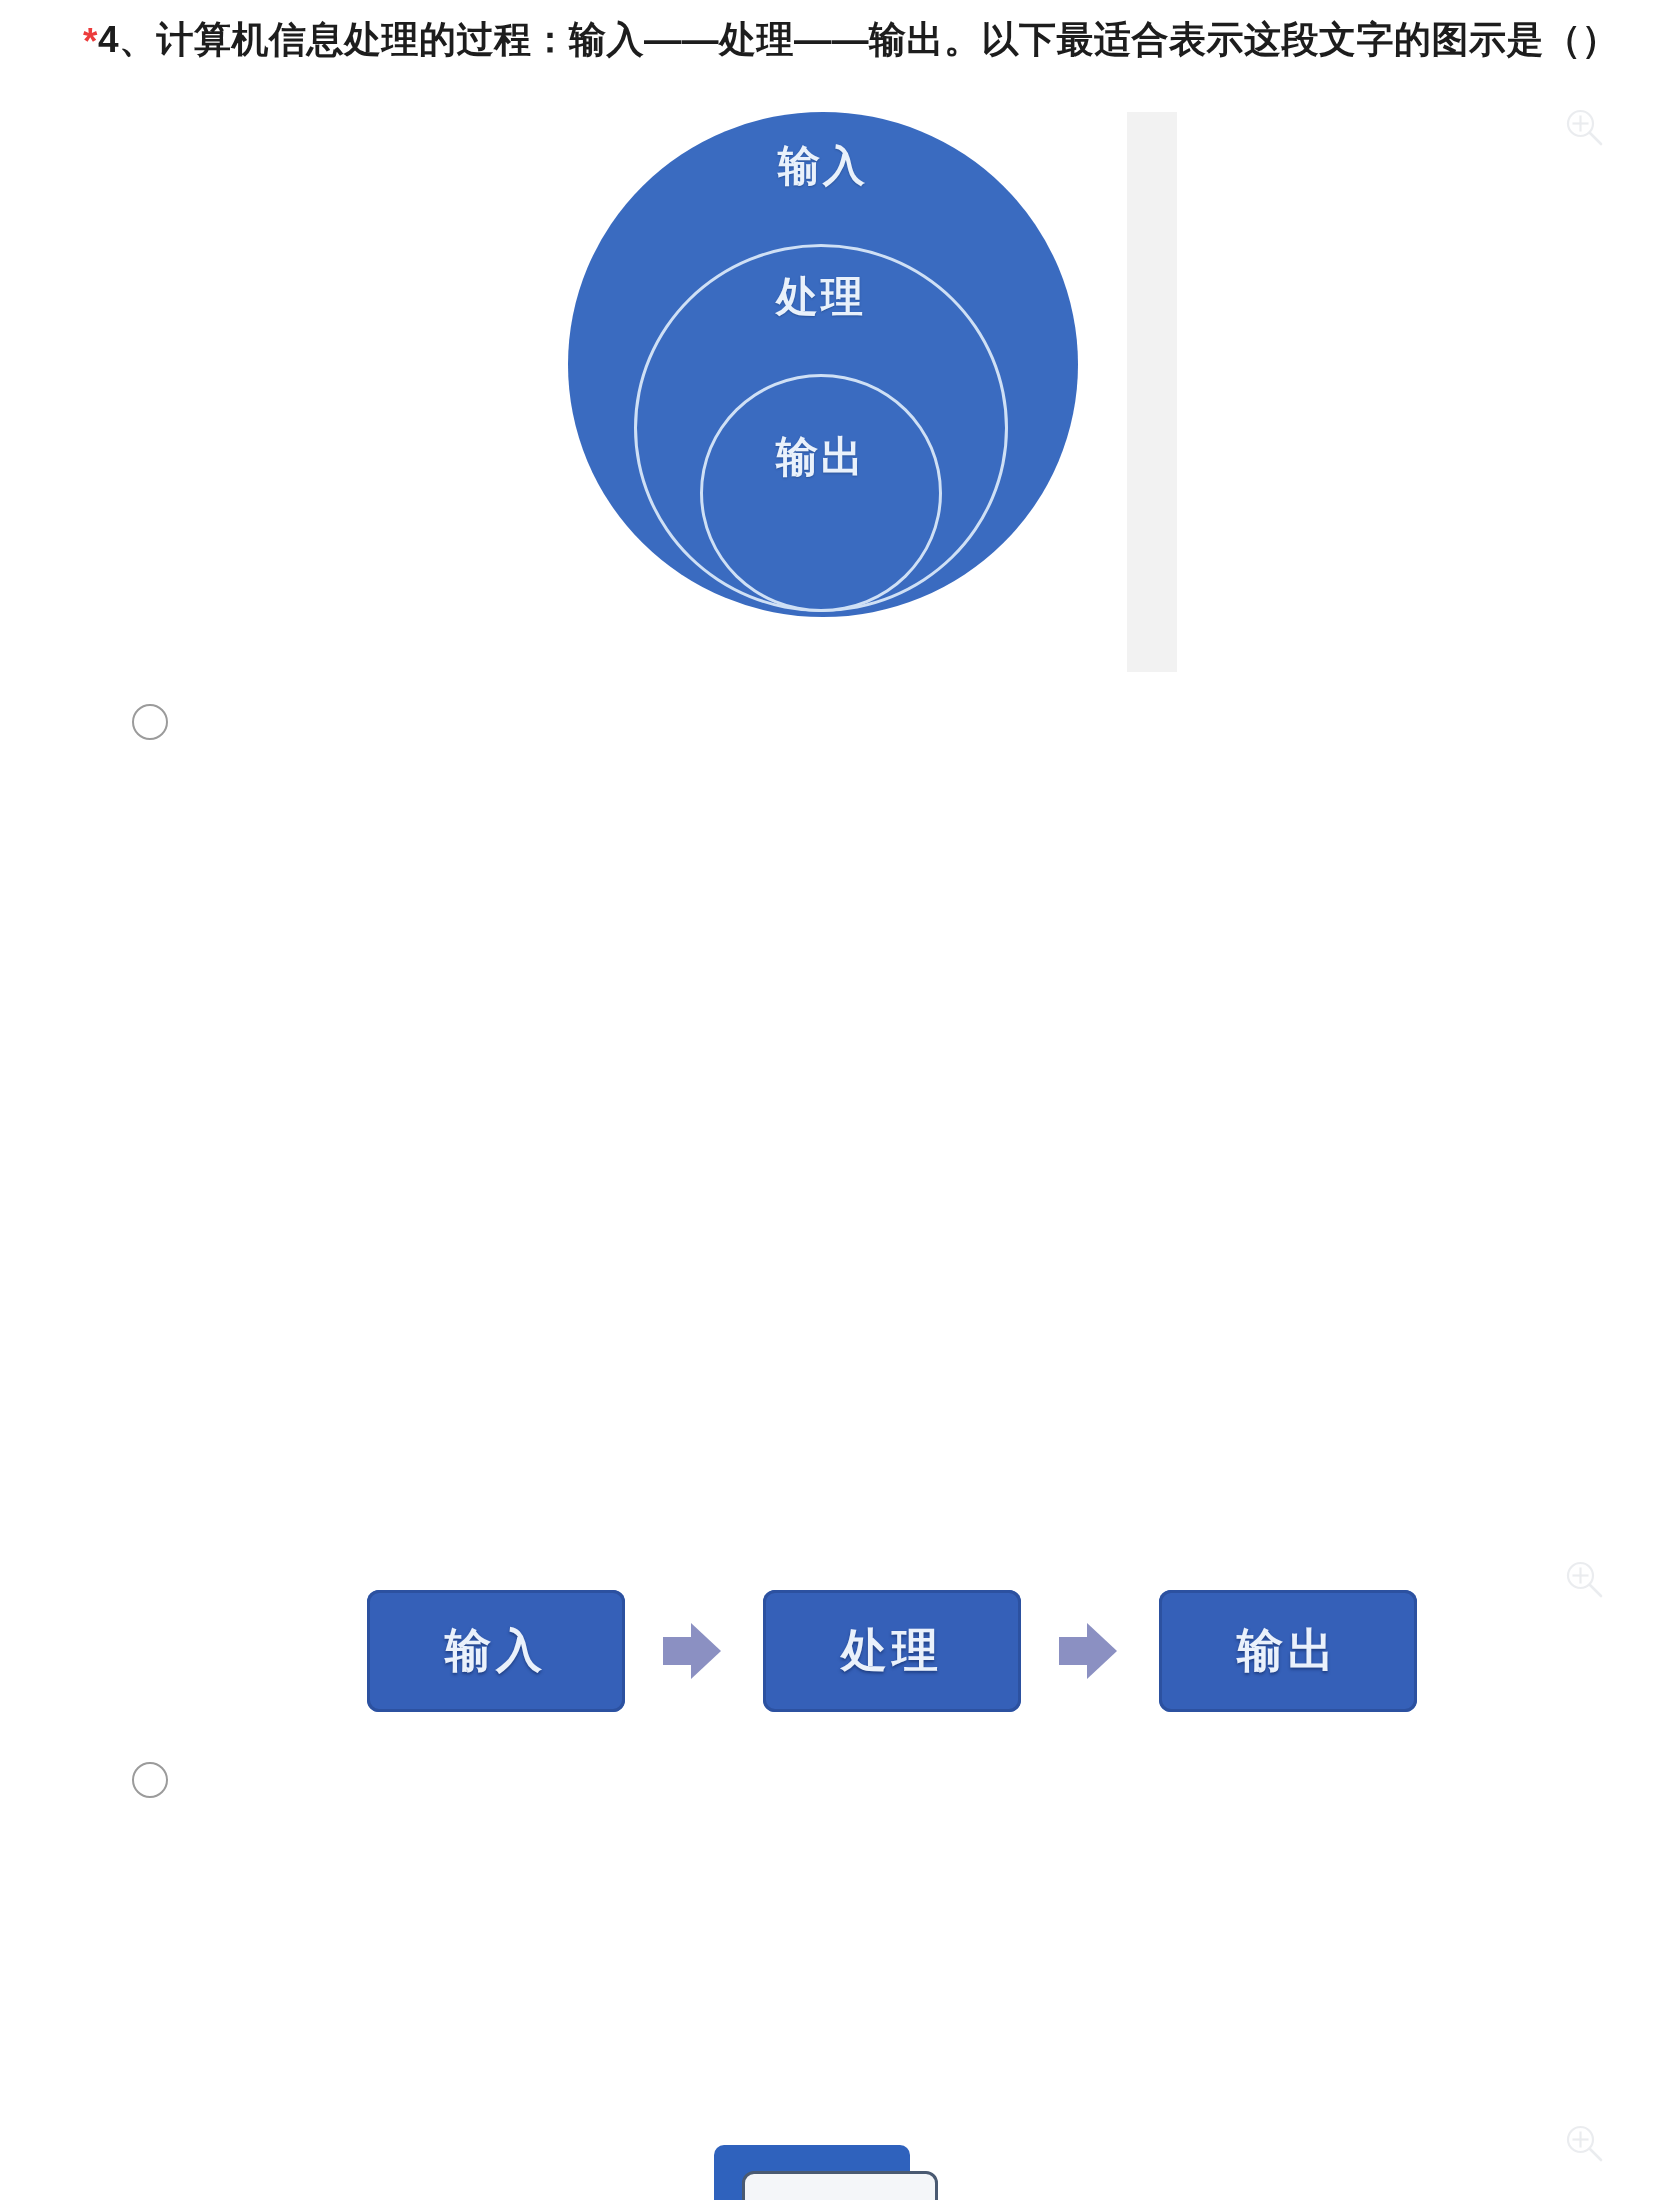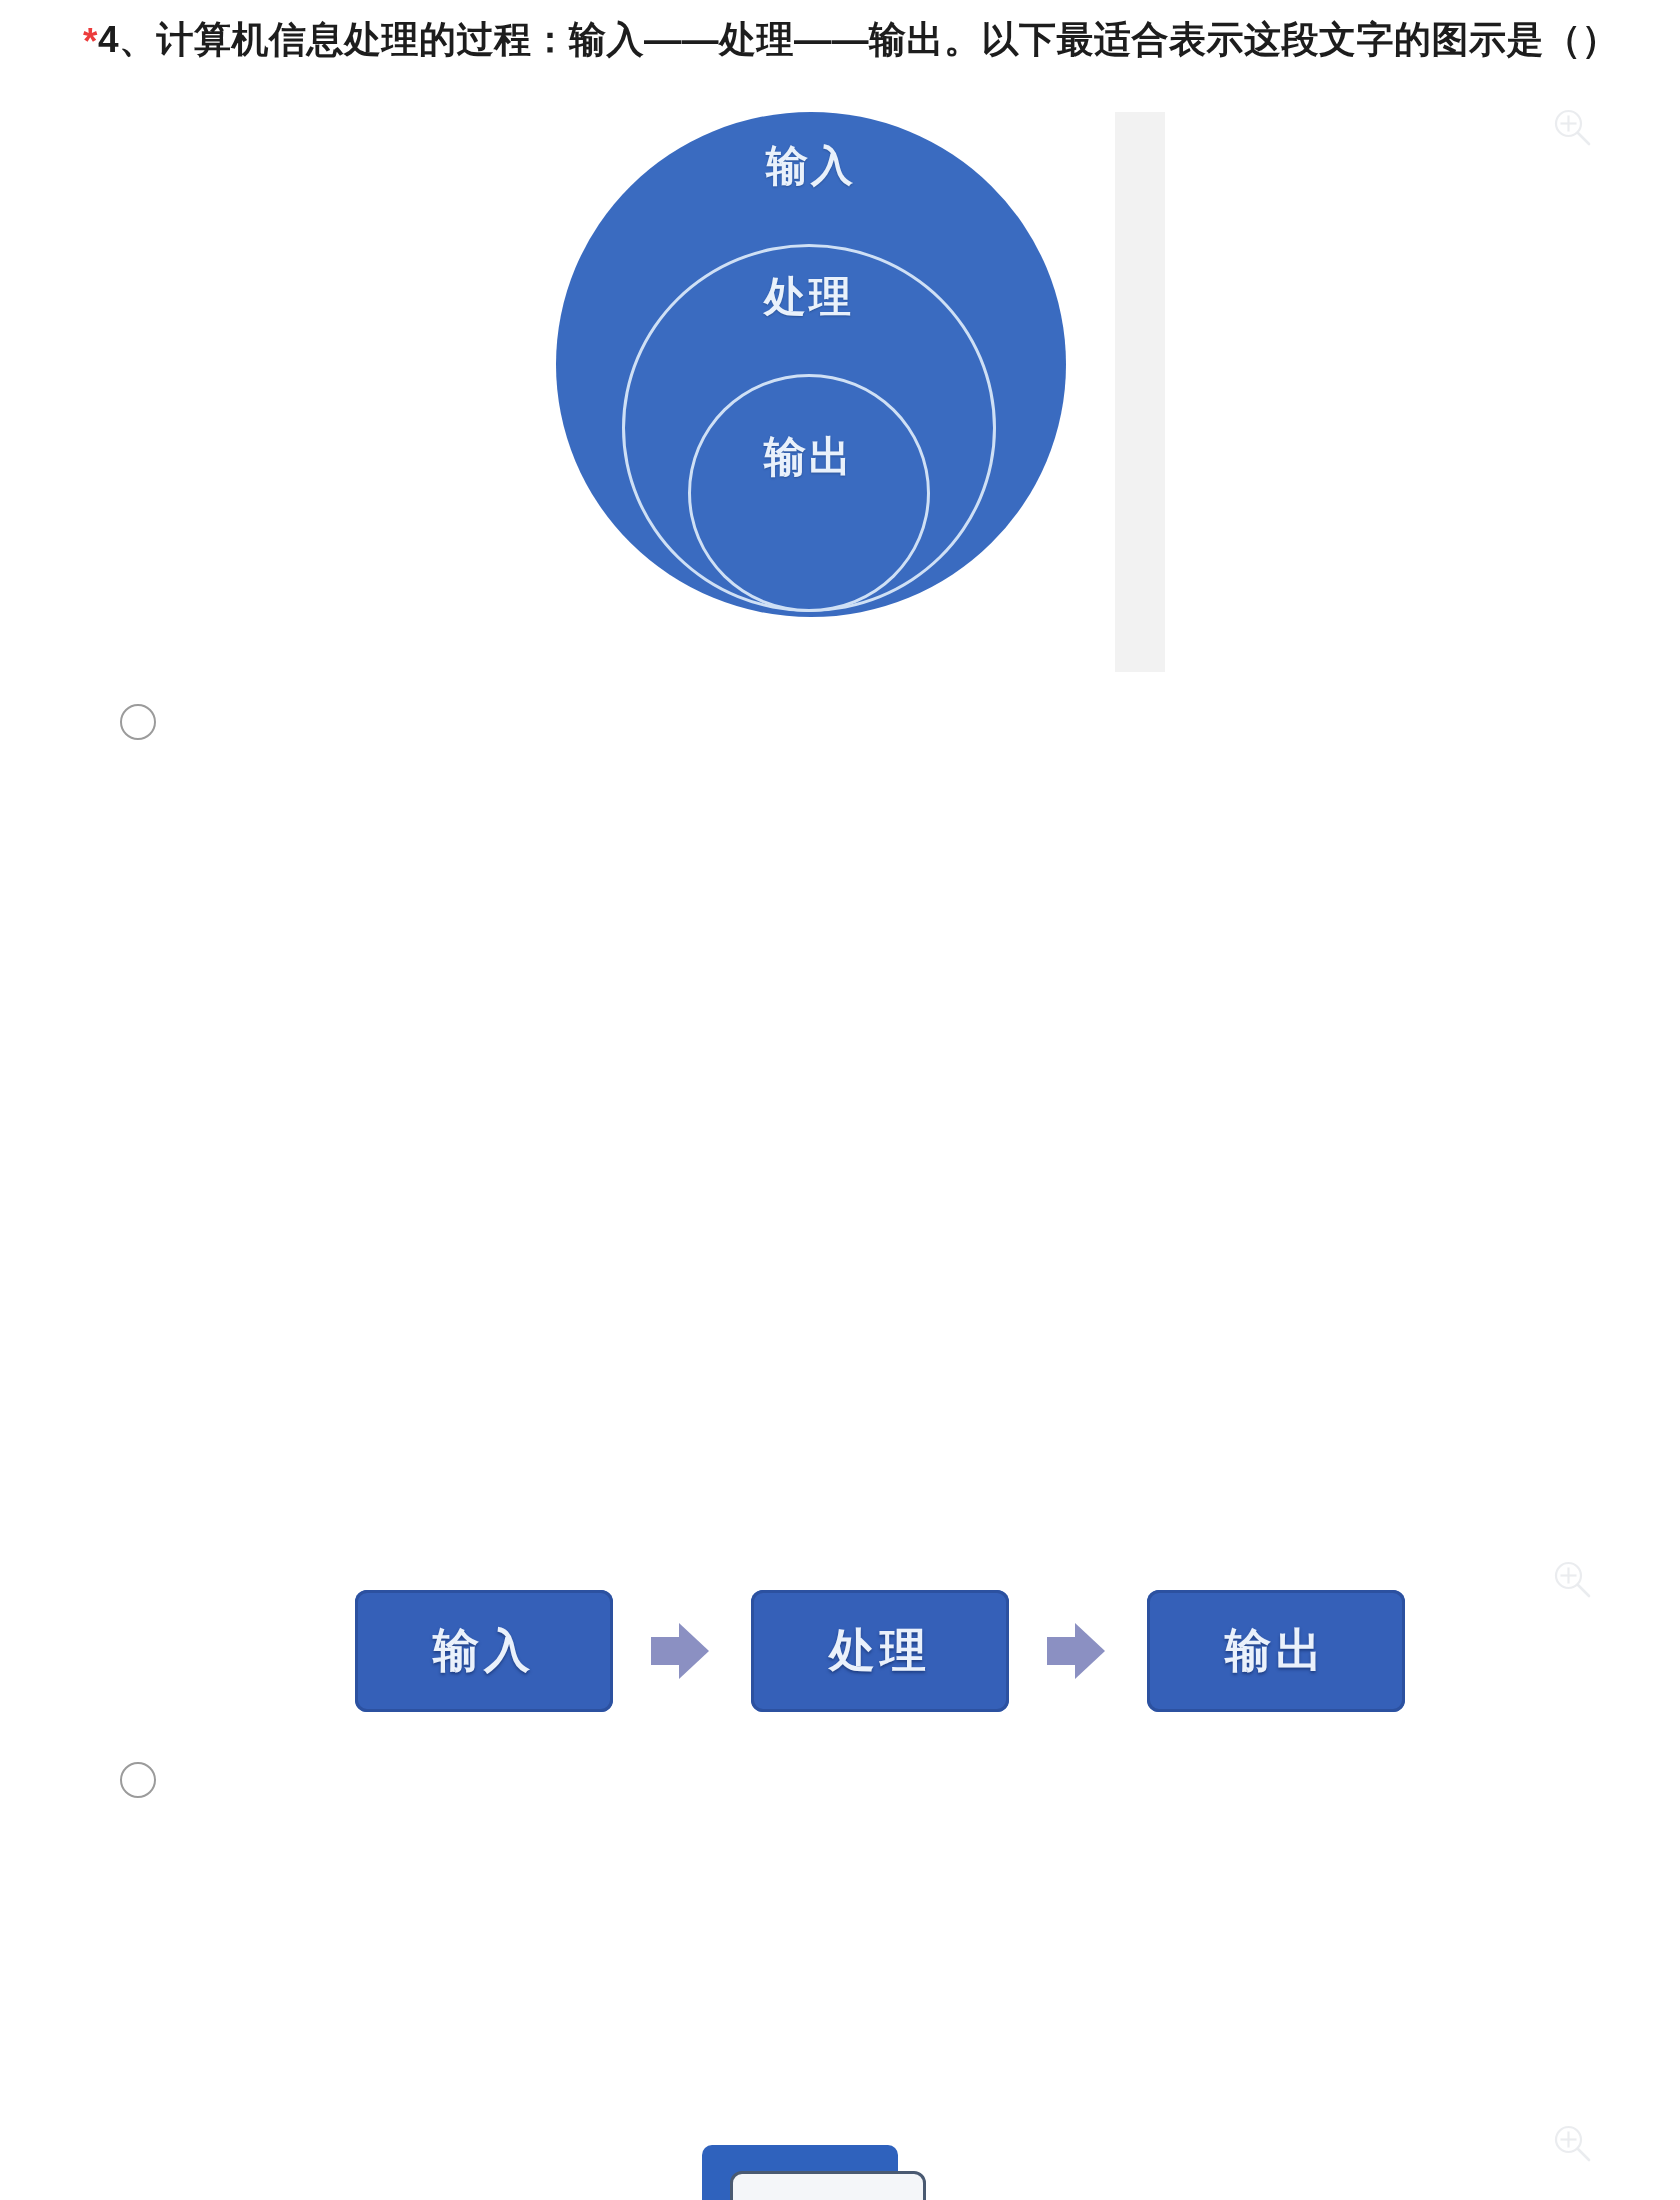--- a/index.html
+++ b/index.html
@@ -33,21 +33,21 @@
   .req-star {
     color: #ec3c3c;
     font-weight: 700;
     font-size: 37px;
     vertical-align: -2px;
   }
 
   
   .option {
     position: absolute;
-    left: 0;
+    left: 12px;
     width: 1448px;
     text-decoration: underline;
   }
   .radio {
     position: absolute;
     width: 36px;
     height: 36px;
     border: 2px solid #9b9b9b;
     border-radius: 50%;
     background: #ffffff;

